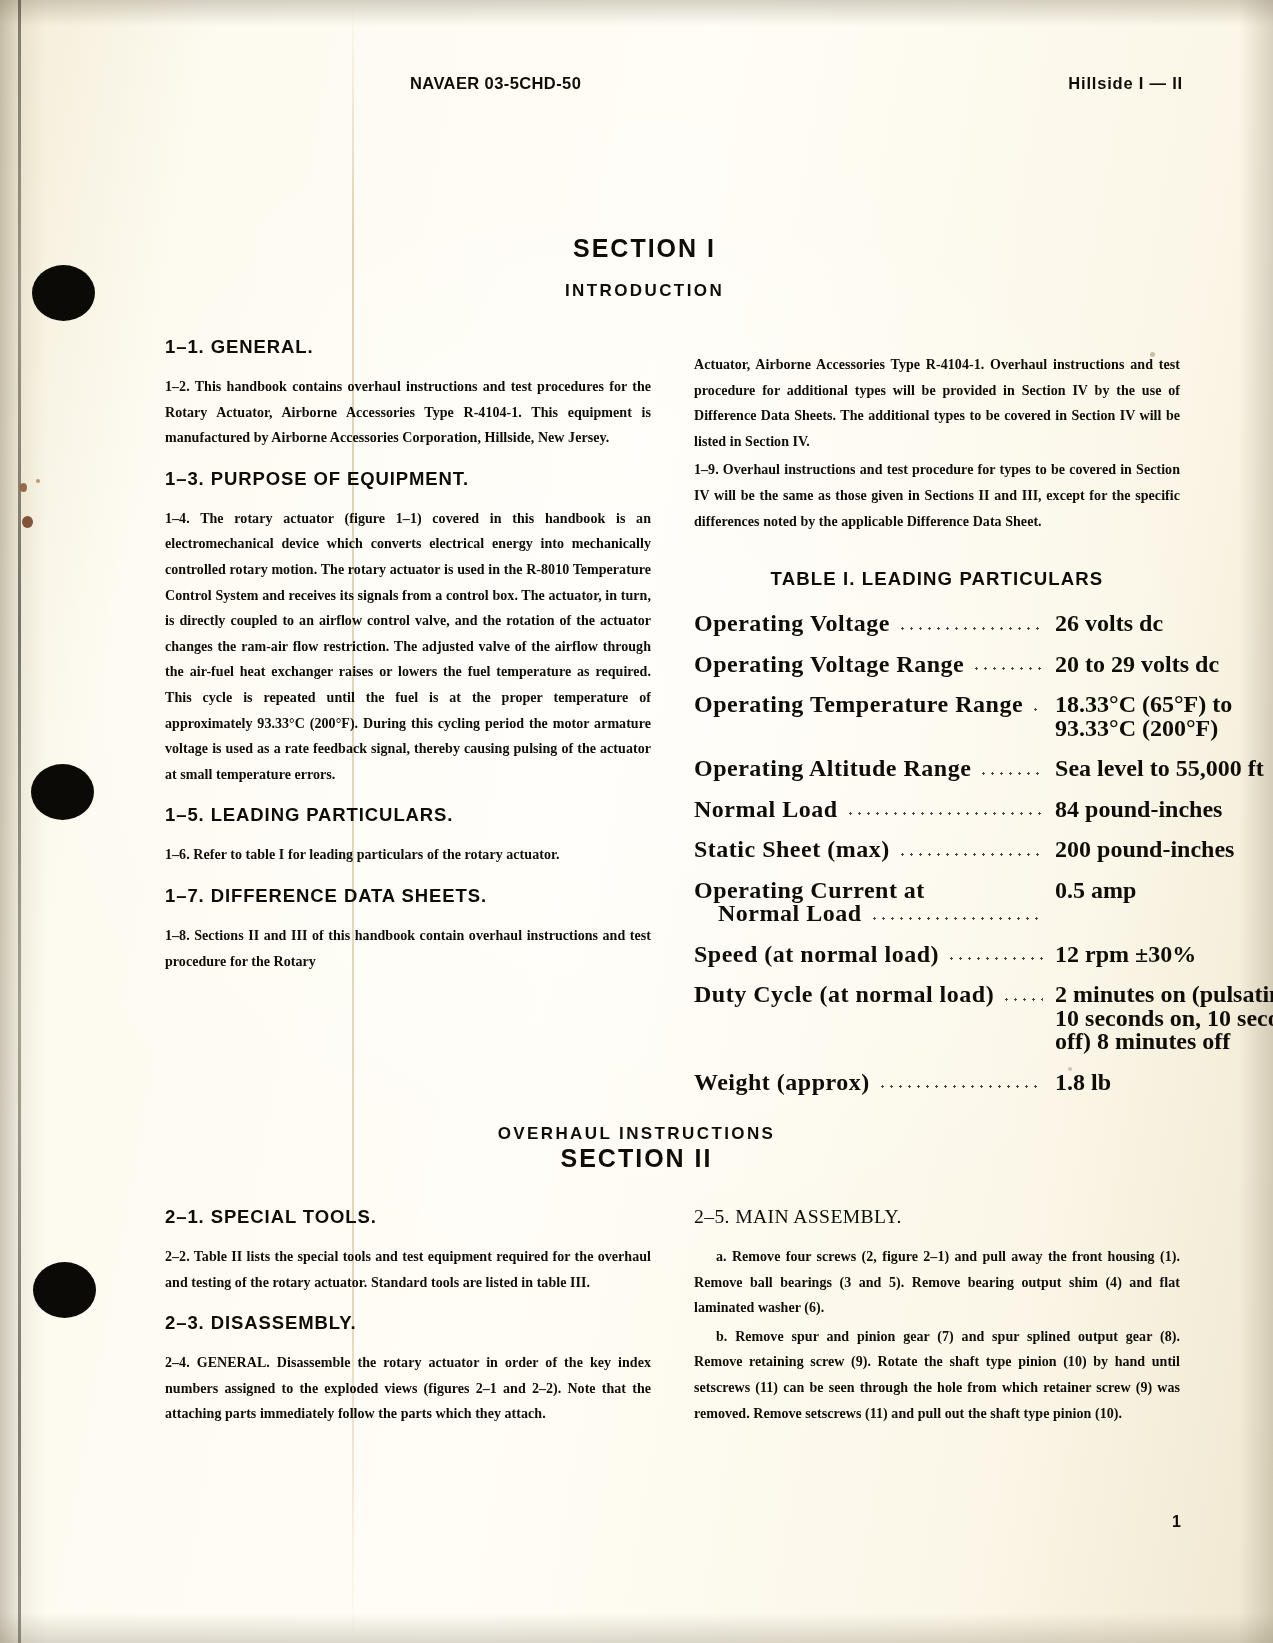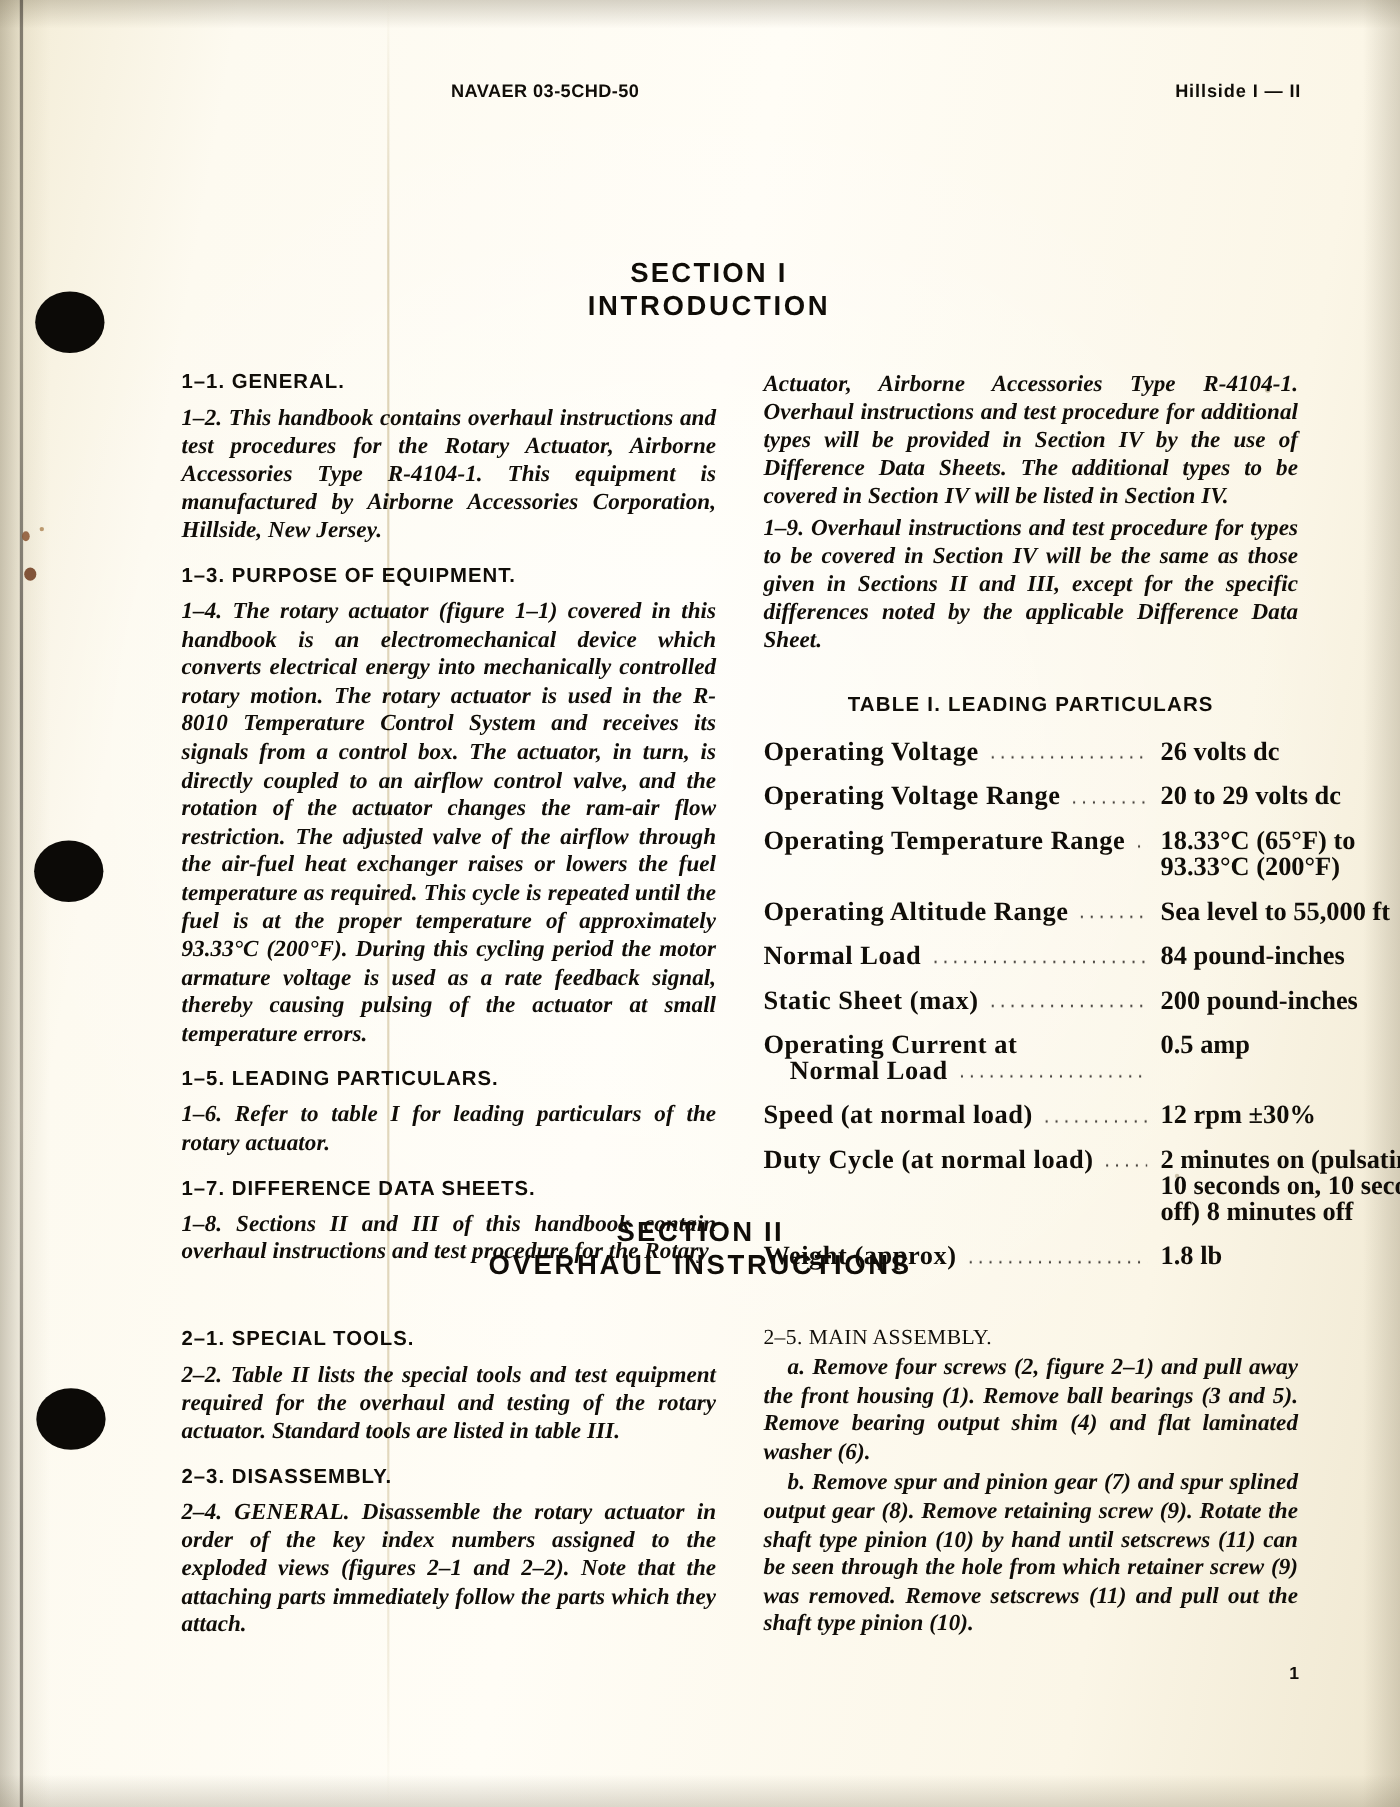--- a/index.html
+++ b/index.html
@@ -114,21 +114,21 @@
   .runhead .sect-range { letter-spacing: .8px; }
 
   
   .sect-title {
     text-align: center;
     font-family: "Liberation Sans", "DejaVu Sans", sans-serif;
     font-weight: 700;
     letter-spacing: 2px;
   }
   .sect-num { font-size: 25px; }
-  .sect-name { font-size: 25px; margin-top: 1px; letter-spacing: 2.4px; }
+  .sect-name { font-size: 17px; margin-top: 18px; letter-spacing: 2.4px; }
 
   #section-1-block { position: absolute; top: 234px; left: 16px; right: 0; }
   #section-2-block { position: absolute; top: 1106px; left: 0; right: 0; }
 
   
   .cols {
     position: absolute;
     left: 165px;
     width: 1015px;
   }
@@ -137,28 +137,27 @@
 
   .col {
     position: absolute;
     top: 0;
     width: 486px;
   }
   .col-left  { left: 0; }
   .col-right { left: 529px; }
 
   p.para {
-    margin: 0 0 0 0;
-    font-size: 21px;
+    margin: 16px 0 0 0;
+    font-size: 14px;
     line-height: 25.6px;
     text-align: justify;
     text-justify: inter-word;
     font-weight: 600;
     letter-spacing: .05px;
-    font-style: italic;
   }
   p.para + p.para { margin-top: 3px; }
   p.para.indent { text-indent: 22px; }
 
   h3.head {
     font-family: "Liberation Sans", "DejaVu Sans", sans-serif;
     font-weight: 700;
     font-size: 18.5px;
     letter-spacing: .9px;
     margin: 17px 0 9px 0;
@@ -392,22 +391,22 @@
                     <span class="val-line">1.8 lb</span>
                   </td>
                 </tr>
               </tbody>
           </table>
         </div>
       </div>
     </div>
 
     <div id="section-2-block">
+      <div class="sect-title sect-name">OVERHAUL INSTRUCTIONS</div>
       <div class="sect-title sect-num">SECTION  II</div>
-      <div class="sect-title sect-name">OVERHAUL INSTRUCTIONS</div>
     </div>
 
     <div class="cols" id="body-bottom">
       <div class="col col-left" id="col-2-left">
           <h3 class="head">2–1.  SPECIAL TOOLS.</h3>
           <p class="para">2–2. Table II lists the special tools and test equipment required for the overhaul and testing of the rotary actuator. Standard tools are listed in table III.</p>
           <h3 class="head">2–3.  DISASSEMBLY.</h3>
           <p class="para">2–4. GENERAL. Disassemble the rotary actuator in order of the key index numbers assigned to the exploded views (figures 2–1 and 2–2). Note that the attaching parts immediately follow the parts which they attach.</p>
         </div>
       <div class="col col-right" id="col-2-right">

